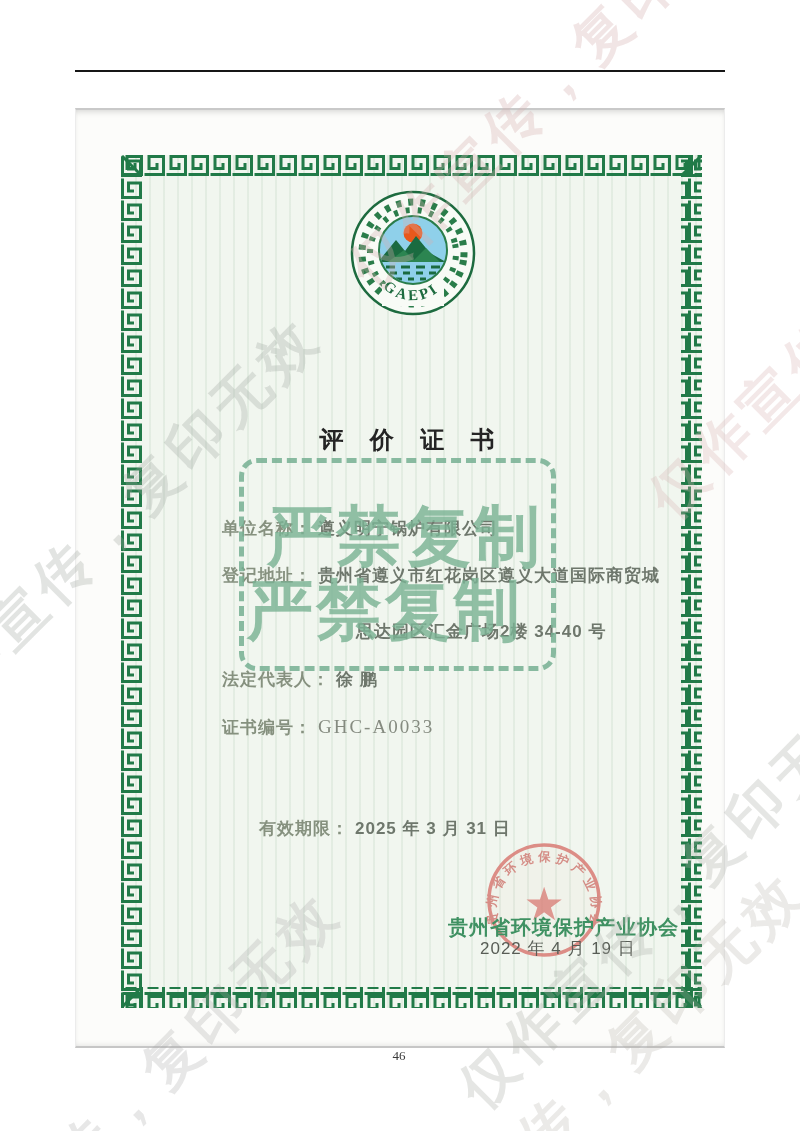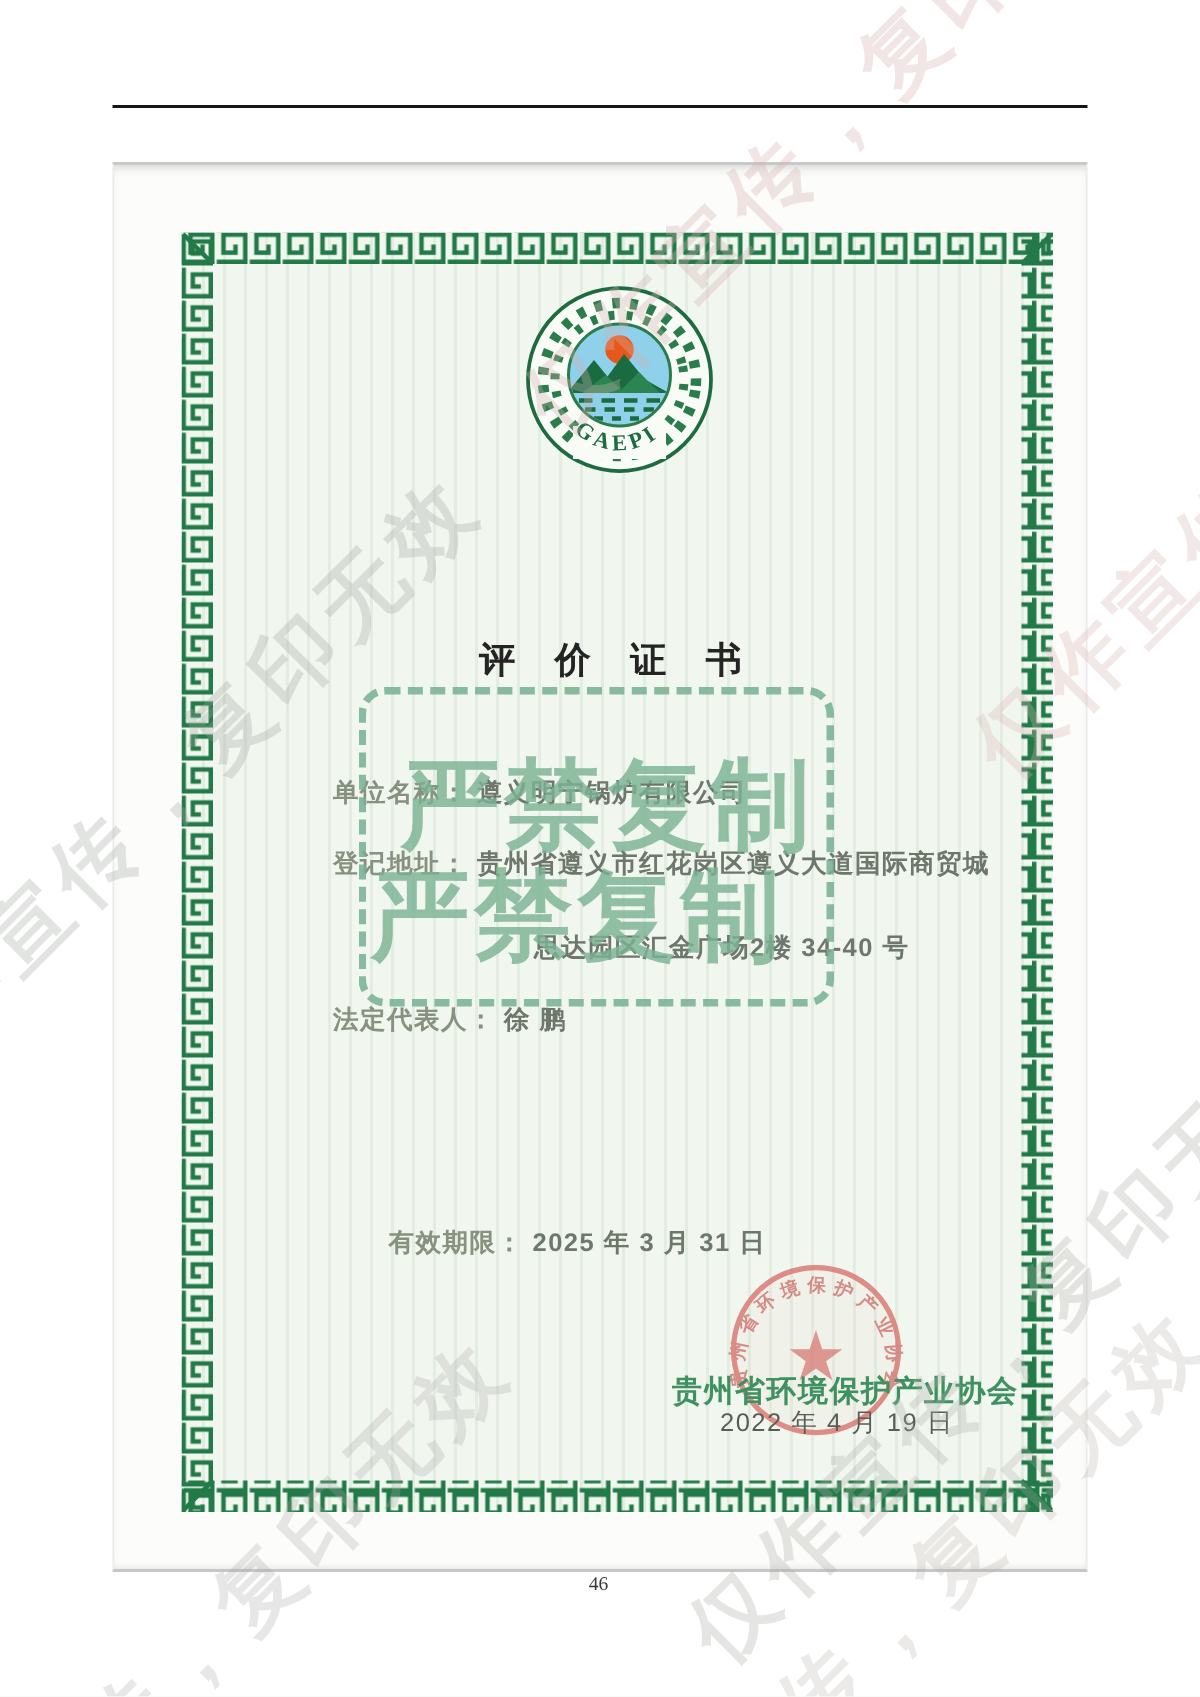--- a/index.html
+++ b/index.html
@@ -144,20 +144,23 @@
   </div>
   <div class="frow" style="left:222px;top:517px;">
     <span class="lbl">单位名称：</span><span class="val">遵义明宁锅炉有限公司</span>
   </div>
   <div class="frow" style="left:302px;top:620px;margin-left:48px;">
     <span class="val">思达园区汇金广场2楼 34-40 号</span>
   </div>
   <div class="frow" style="left:222px;top:668px;text-align:right;">
     <span class="lbl">法定代表人：</span><span class="val">徐 鹏</span>
   </div>
+  <div class="frow" style="left:222px;top:716px;">
+    <span class="lbl">证书编号：</span><span class="val code">GHC-A0033</span>
+  </div>
   <div class="frow" style="left:222px;top:817px;padding-left:37px;">
     <span class="lbl">有效期限：</span><span class="val">2025 年 3 月 31 日</span>
   </div>
 
   <svg class="seal" width="132" height="132" viewBox="0 0 132 132">
     <circle cx="66" cy="64" r="55" fill="rgba(236,150,140,0.05)" stroke="#d97b74" stroke-width="3.5"></circle>
     <text x="66" y="84" text-anchor="middle" font-size="46" fill="#d97b74" opacity="0.9">★</text>
     <path id="sealArc" d="M 22 92 A 48 48 0 1 1 110 92" fill="none"></path>
     <text font-size="12.5" fill="#d07b74" letter-spacing="4.5" font-weight="bold">
       <textPath href="#sealArc" startOffset="4">贵州省环境保护产业协会</textPath>

